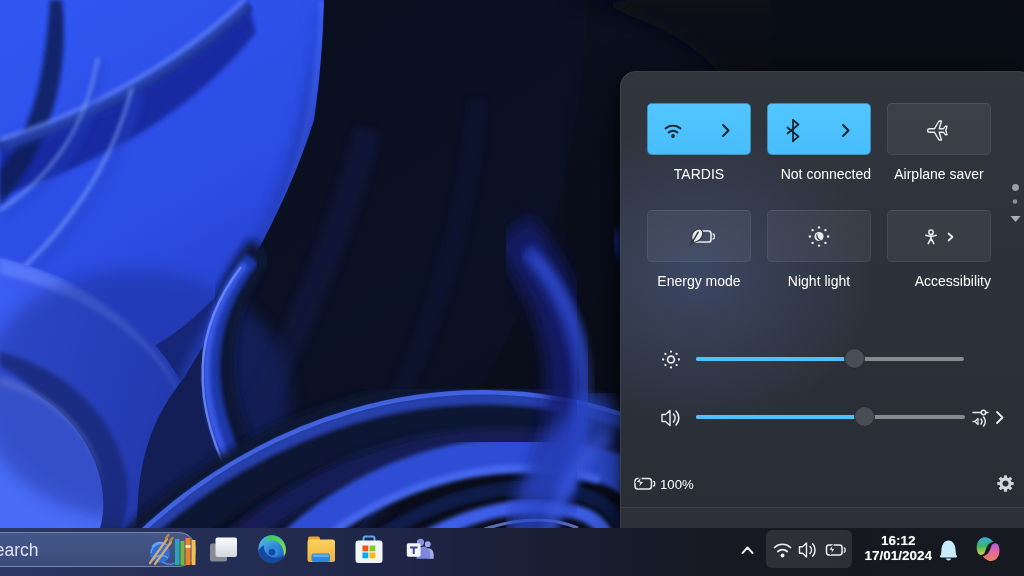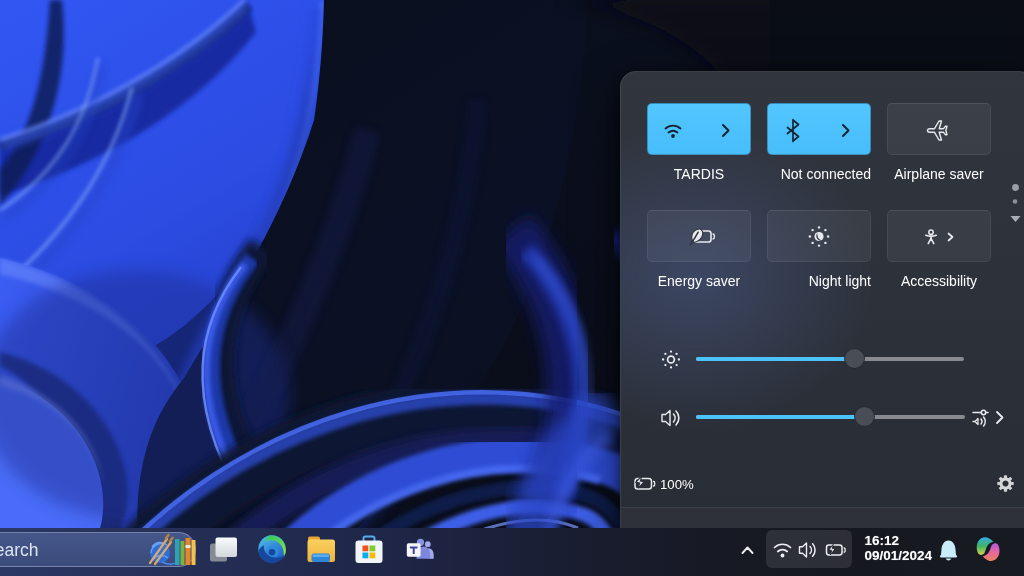--- a/index.html
+++ b/index.html
@@ -35,21 +35,21 @@
 
   
   #bar{position:absolute;left:0;top:528px;width:1024px;height:48px;
     background:linear-gradient(90deg,#2b3866 0%,#273159 12%,#232c52 24%,#1e2545 40%,#191d30 56%,#171a24 70%,#16181f 84%,#171a21 100%);}
   #search{position:absolute;left:-30px;top:532px;width:226px;height:35px;border-radius:18px;
     background:linear-gradient(180deg,#45568a,#3b4b7a);
     border:1px solid rgba(160,175,210,.55);}
   #search .stext{position:absolute;left:12px;top:7px;font-size:17.5px;line-height:21px;color:#dde3f0;opacity:.999;}
   #tray{position:absolute;left:766px;top:530px;width:86px;height:38px;border-radius:6px;
     background:rgba(255,255,255,.10);}
-  #clock{position:absolute;right:92px;top:533px;text-align:left;color:#fff;}
+  #clock{position:absolute;right:92px;top:533px;text-align:center;color:#fff;}
   #clock .t1{font-size:13.5px;line-height:15px;font-weight:700;}
   #clock .t2{font-size:13.5px;line-height:15px;font-weight:700;}
   #clock div{text-shadow:0 0 1px rgba(255,255,255,.4);opacity:.999;}
 </style>
 </head>
 <body>
 <div id="stage">
   <svg id="wall" width="1024" height="576" viewBox="0 0 1024 576">
     <defs>
       <linearGradient id="bgg" x1="0" y1="0" x2="1" y2="1">
@@ -162,23 +162,23 @@
   <div id="qs">
     <div class="qbtn on" style="left:26px;top:31px;"></div>
     <div class="qbtn on" style="left:146px;top:31px;"></div>
     <div class="qbtn off" style="left:266px;top:31px;"></div>
     <div class="qbtn off" style="left:26px;top:138px;"></div>
     <div class="qbtn off" style="left:146px;top:138px;"></div>
     <div class="qbtn off" style="left:266px;top:138px;"></div>
     <div class="qlabel" style="left:26px;top:94px;">TARDIS</div>
     <div class="qlabel" style="left:146px;top:94px;text-align:right;">Not connected</div>
     <div class="qlabel" style="left:266px;top:94px;">Airplane saver</div>
-    <div class="qlabel" style="left:26px;top:201px;">Energy saver</div>
-    <div class="qlabel" style="left:146px;top:201px;text-align:right;">Night light</div>
-    <div class="qlabel" style="left:266px;top:201px;">Accessibility</div>
+    <div class="qlabel" style="left:26px;top:201px;">Energy mode</div>
+    <div class="qlabel" style="left:146px;top:201px;">Night light</div>
+    <div class="qlabel" style="left:266px;top:201px;text-align:right;">Accessibility</div>
 
     <div class="track" style="left:75px;top:285px;width:268px;"></div>
     <div class="fill" style="left:75px;top:285px;width:160px;"></div>
     <div class="thumb" style="left:223px;top:275.5px;"></div>
 
     <div class="track" style="left:75px;top:343px;width:269px;"></div>
     <div class="fill" style="left:75px;top:343px;width:169px;"></div>
     <div class="thumb" style="left:233px;top:333.5px;"></div>
 
     <div id="qsfoot"></div>
@@ -272,21 +272,21 @@
     </svg>
   </div>
 
   <div id="bar"></div>
   <div id="tray"></div>
   <div id="search">
       <span class="stext">Search</span>
     </div>
   <div id="clock">
       <div class="t1">16:12</div>
-      <div class="t2">09/01/2024</div>
+      <div class="t2">17/01/2024</div>
     </div>
   <svg id="baricons" width="1024" height="576" viewBox="0 0 1024 576" style="position:absolute;left:0;top:0;pointer-events:none;">
     <defs>
       <linearGradient id="edgeG" x1="0" y1="0" x2=".6" y2="1">
         <stop offset="0" stop-color="#55c4ee"></stop>
         <stop offset="1" stop-color="#1d5fc4"></stop>
       </linearGradient>
       <linearGradient id="edgeGreen" x1="0" y1="0" x2=".4" y2="1">
         <stop offset="0" stop-color="#2cc86e"></stop>
         <stop offset="1" stop-color="#8fe23c"></stop>

